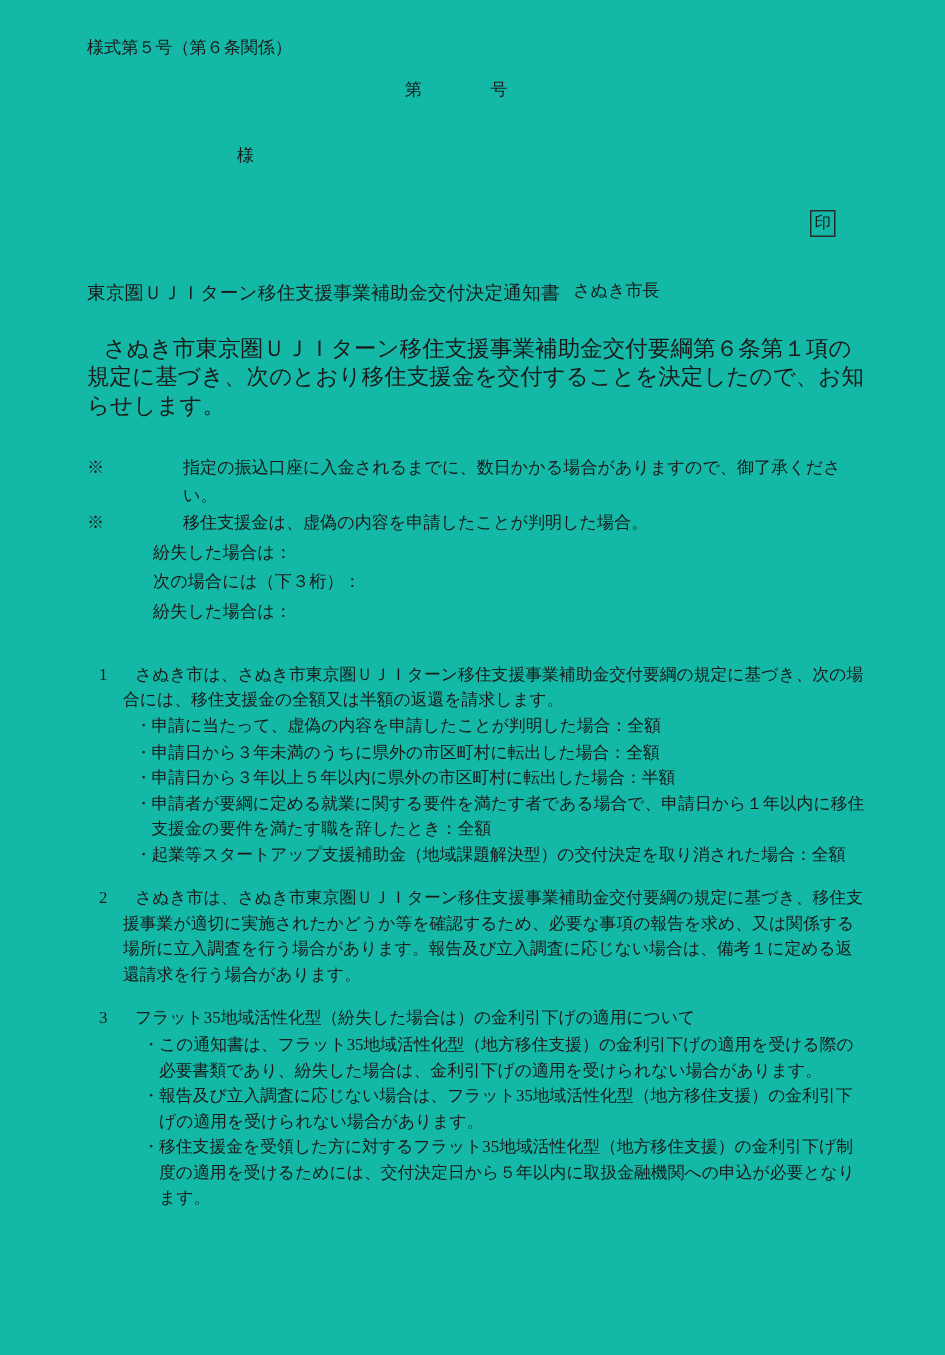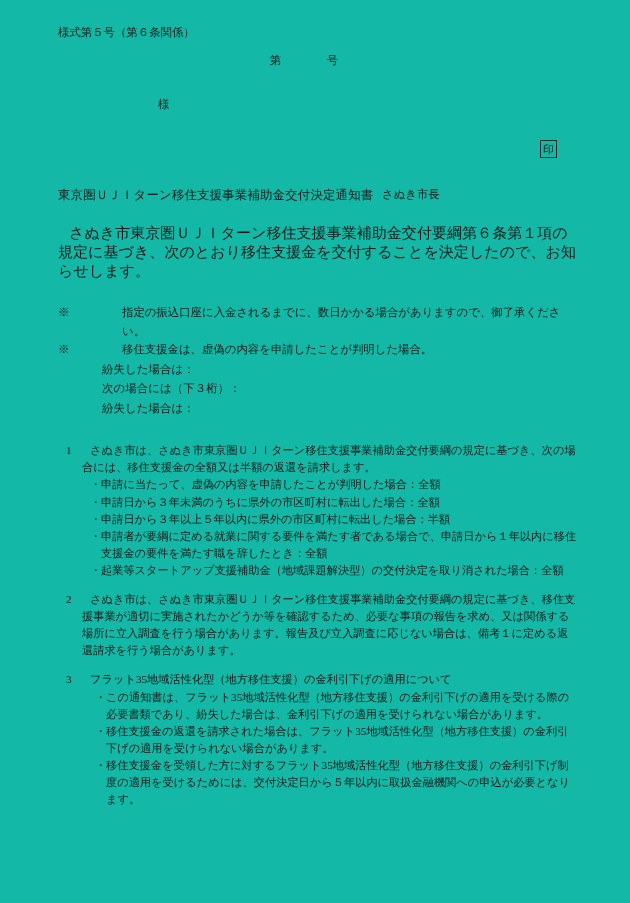--- a/index.html
+++ b/index.html
@@ -284,30 +284,30 @@
       <div class="rem-item">
         <div class="rem-row">
           <span class="num">2</span>
           <span class="body">さぬき市は、さぬき市東京圏ＵＪＩターン移住支援事業補助金交付要綱の規定に基づき、移住支援事業が適切に実施されたかどうか等を確認するため、必要な事項の報告を求め、又は関係する場所に立入調査を行う場合があります。報告及び立入調査に応じない場合は、備考１に定める返還請求を行う場合があります。</span>
         </div>
       </div>
 
       <div class="rem-item">
         <div class="rem-row">
           <span class="num">3</span>
-          <span class="body">フラット35地域活性化型（地方移住支援）の金利引下げの適用について</span>
+          <span class="body">フラット35地域活性化型（紛失した場合は）の金利引下げの適用について</span>
         </div>
         <div class="rem-bullets deep">
           <div class="bul">
               <span class="dot">・</span>
               <span class="txt">この通知書は、フラット35地域活性化型（地方移住支援）の金利引下げの適用を受ける際の必要書類であり、紛失した場合は、金利引下げの適用を受けられない場合があります。</span>
             </div>
           <div class="bul">
               <span class="dot">・</span>
-              <span class="txt">移住支援金の返還を請求された場合は、フラット35地域活性化型（地方移住支援）の金利引下げの適用を受けられない場合があります。</span>
+              <span class="txt">報告及び立入調査に応じない場合は、フラット35地域活性化型（地方移住支援）の金利引下げの適用を受けられない場合があります。</span>
             </div>
           <div class="bul">
               <span class="dot">・</span>
               <span class="txt">移住支援金を受領した方に対するフラット35地域活性化型（地方移住支援）の金利引下げ制度の適用を受けるためには、交付決定日から５年以内に取扱金融機関への申込が必要となります。</span>
             </div>
         </div>
       </div>
 
     </div>
   </div>

